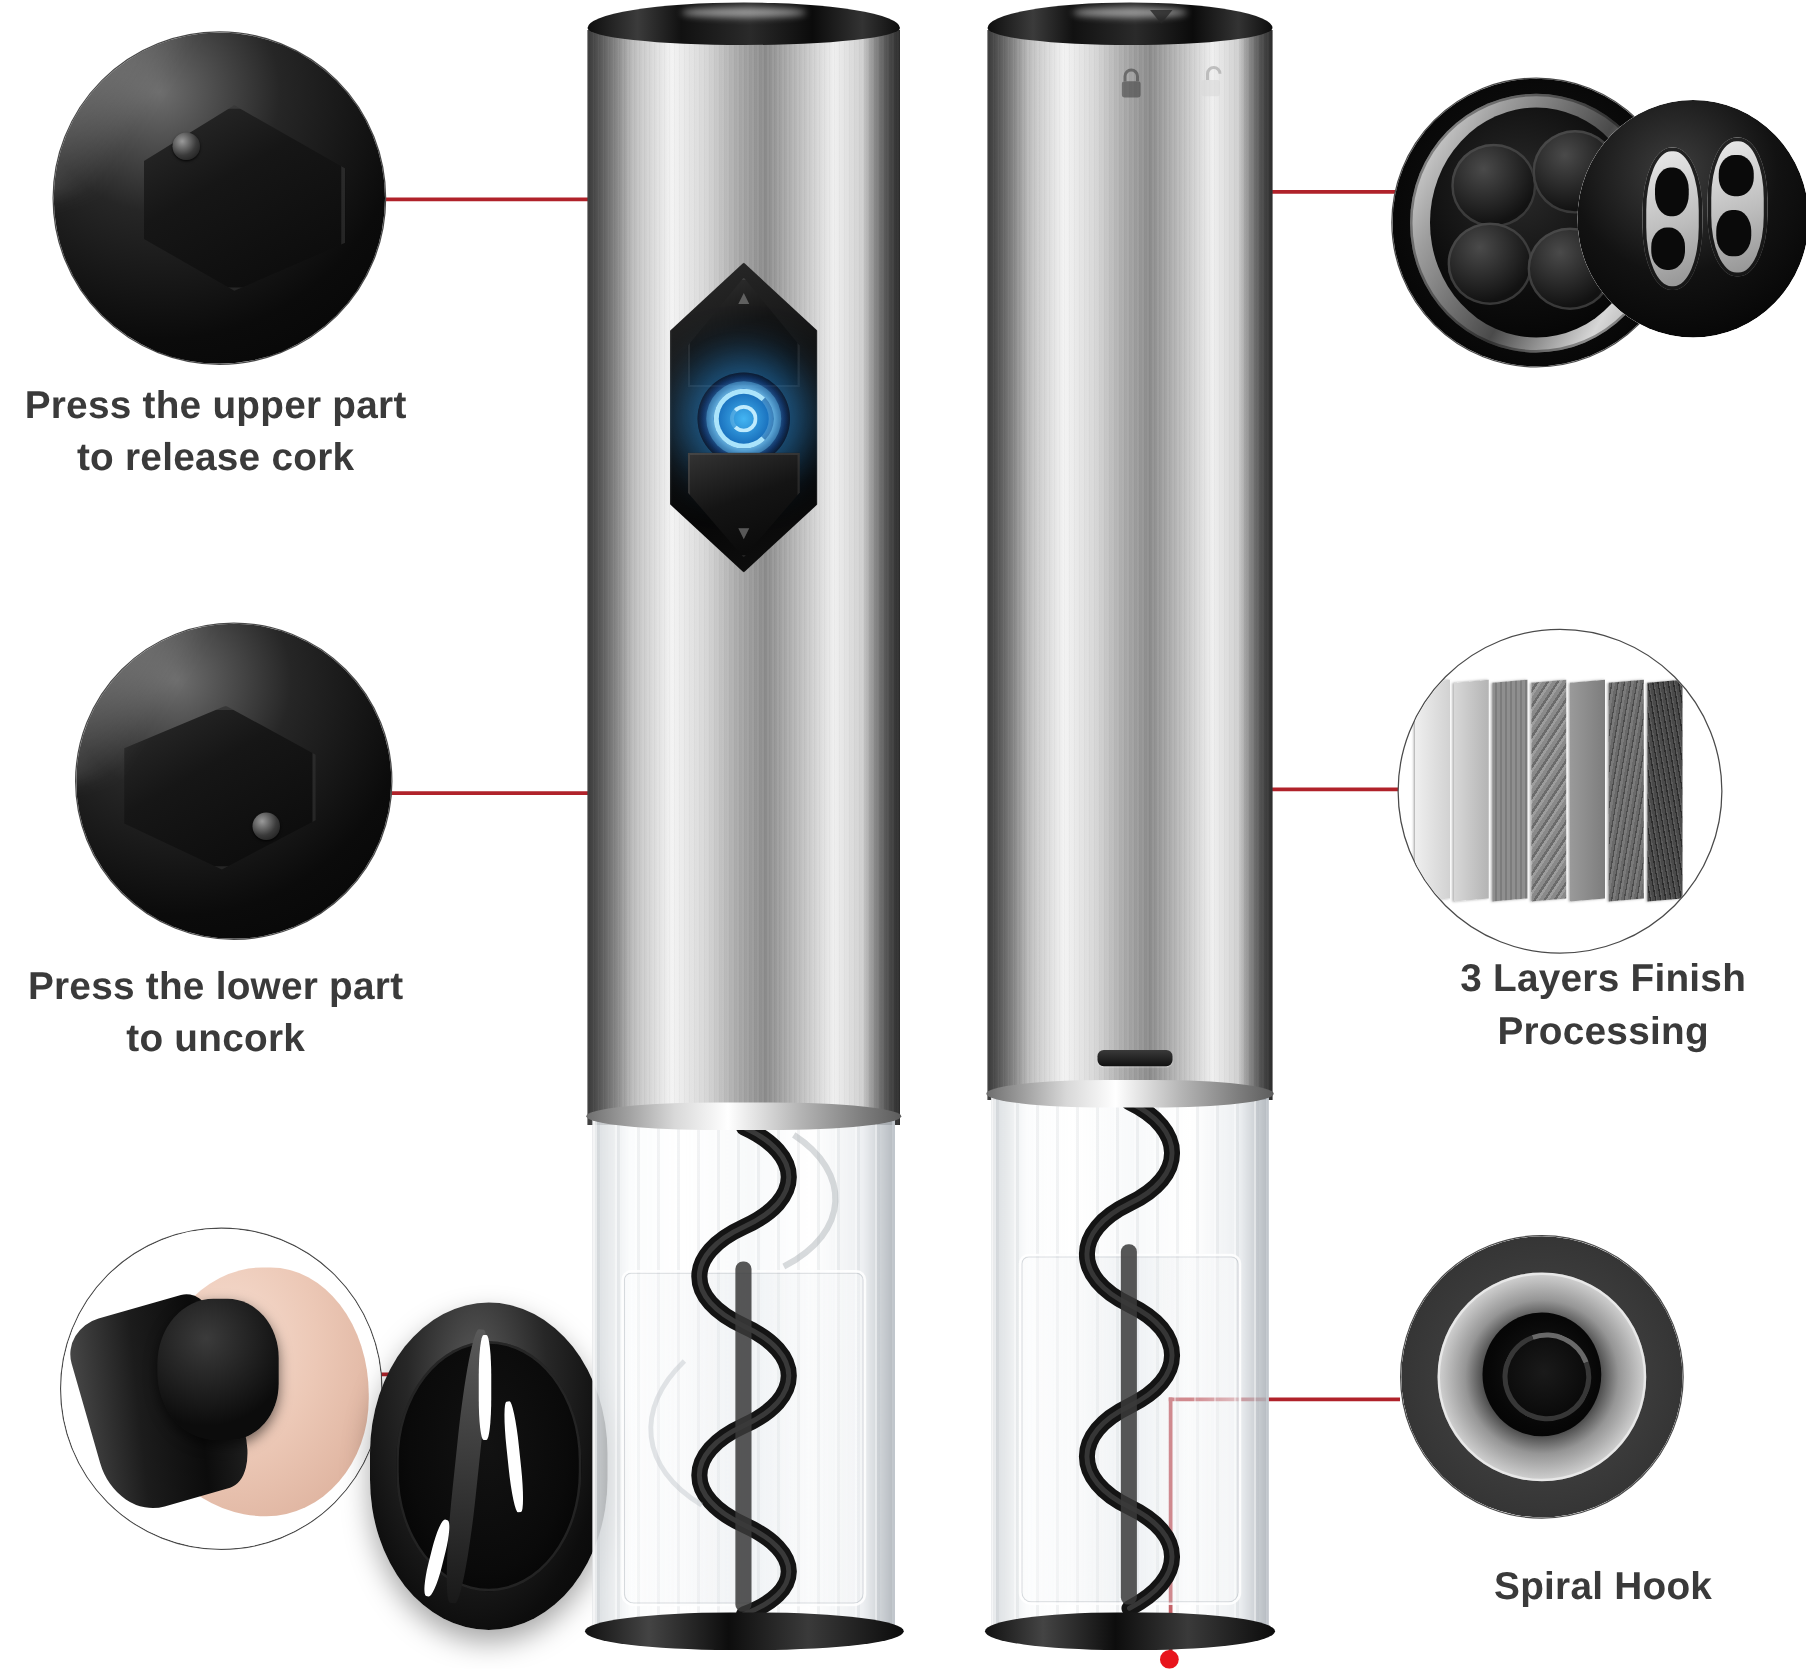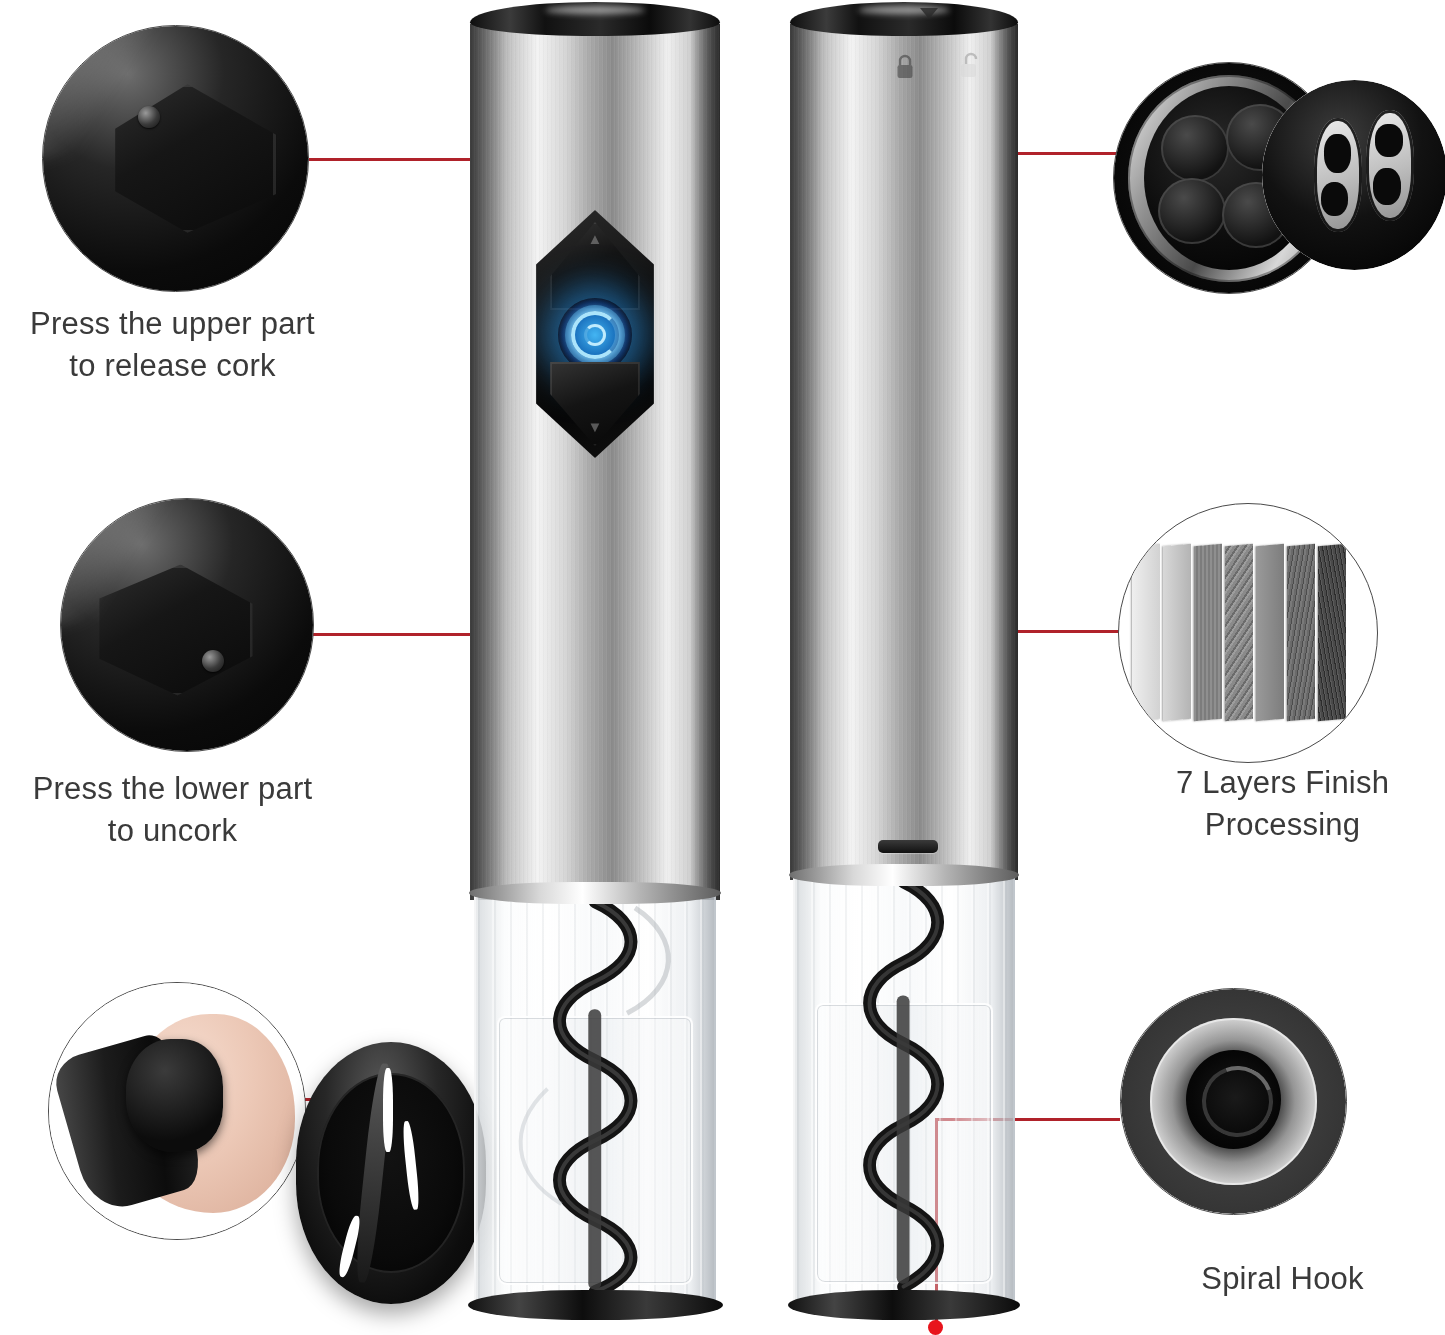--- a/index.html
+++ b/index.html
@@ -10,21 +10,21 @@
     color:#2b2b2b;
     overflow:hidden;
   }
   #stage{position:relative;width:1445px;height:1335px;background:#fff;}
 
   
   .callout-label{
     position:absolute;
     font-size:31px;
     line-height:1.34;
-    font-weight:400;
+    font-weight:700;
     color:#3a3a3a;
     letter-spacing:.2px;
     white-space:pre-line;
   }
   .lbl-left{text-align:center;}
   .lbl-right{text-align:center;}
 
   
   .rline{position:absolute;background:#b0222a;}
   .rline.h{height:3px;}
@@ -402,31 +402,31 @@
     <div class="layers">
       <div class="layer" style="left:5%;width:11%;background:linear-gradient(90deg,#efefef,#d2d2d2);"></div>
       <div class="layer" style="left:17%;width:11%;background:linear-gradient(90deg,#d8d8d8,#b4b4b4);"></div>
       <div class="layer" style="left:29%;width:11%;background:repeating-linear-gradient(90deg,#8f8f8f 0 2px,#7c7c7c 2px 4px);"></div>
       <div class="layer" style="left:41%;width:11%;background:repeating-linear-gradient(125deg,#8a8a8a 0 3px,#6b6b6b 3px 5px,#9d9d9d 5px 7px);"></div>
       <div class="layer" style="left:53%;width:11%;background:linear-gradient(90deg,#9a9a9a,#7d7d7d);"></div>
       <div class="layer" style="left:65%;width:11%;background:repeating-linear-gradient(100deg,#6a6a6a 0 2px,#4c4c4c 2px 3px,#7a7a7a 3px 5px);"></div>
       <div class="layer" style="left:77%;width:11%;background:repeating-linear-gradient(80deg,#4a4a4a 0 2px,#2c2c2c 2px 3px,#5a5a5a 3px 4px);"></div>
     </div>
   </div>
-  <div class="callout-label lbl-right" style="left:1120px;top:762px;width:325px;">7 Layers Finish
+  <div class="callout-label lbl-right" style="left:1120px;top:762px;width:325px;">3 Layers Finish
 Processing</div>
 
   <div class="circle" style="left:1120px;top:988px;width:225px;height:225px;">
     <div class="hook-outer">
       <div class="hook-ring"></div>
       <div class="hook-core"></div>
       <div class="hook-swirl"></div>
     </div>
   </div>
-  <div class="callout-label lbl-right" style="left:1120px;top:1248px;width:325px;margin-top:10px;">Spiral Hook</div>
+  <div class="callout-label lbl-right" style="left:1120px;top:1248px;width:325px;">Spiral Hook</div>
 
   <div class="opener" style="left:470px;top:2px;width:250px;height:1318px;">
     <div class="cap-top"></div>
     <div class="cap-gloss"></div>
 
     <div class="body-steel" style="top:22px;height:876px;">
       <div class="brush"></div>
       <div class="body-shadow-l"></div>
       <div class="body-shadow-r"></div>
     </div>

